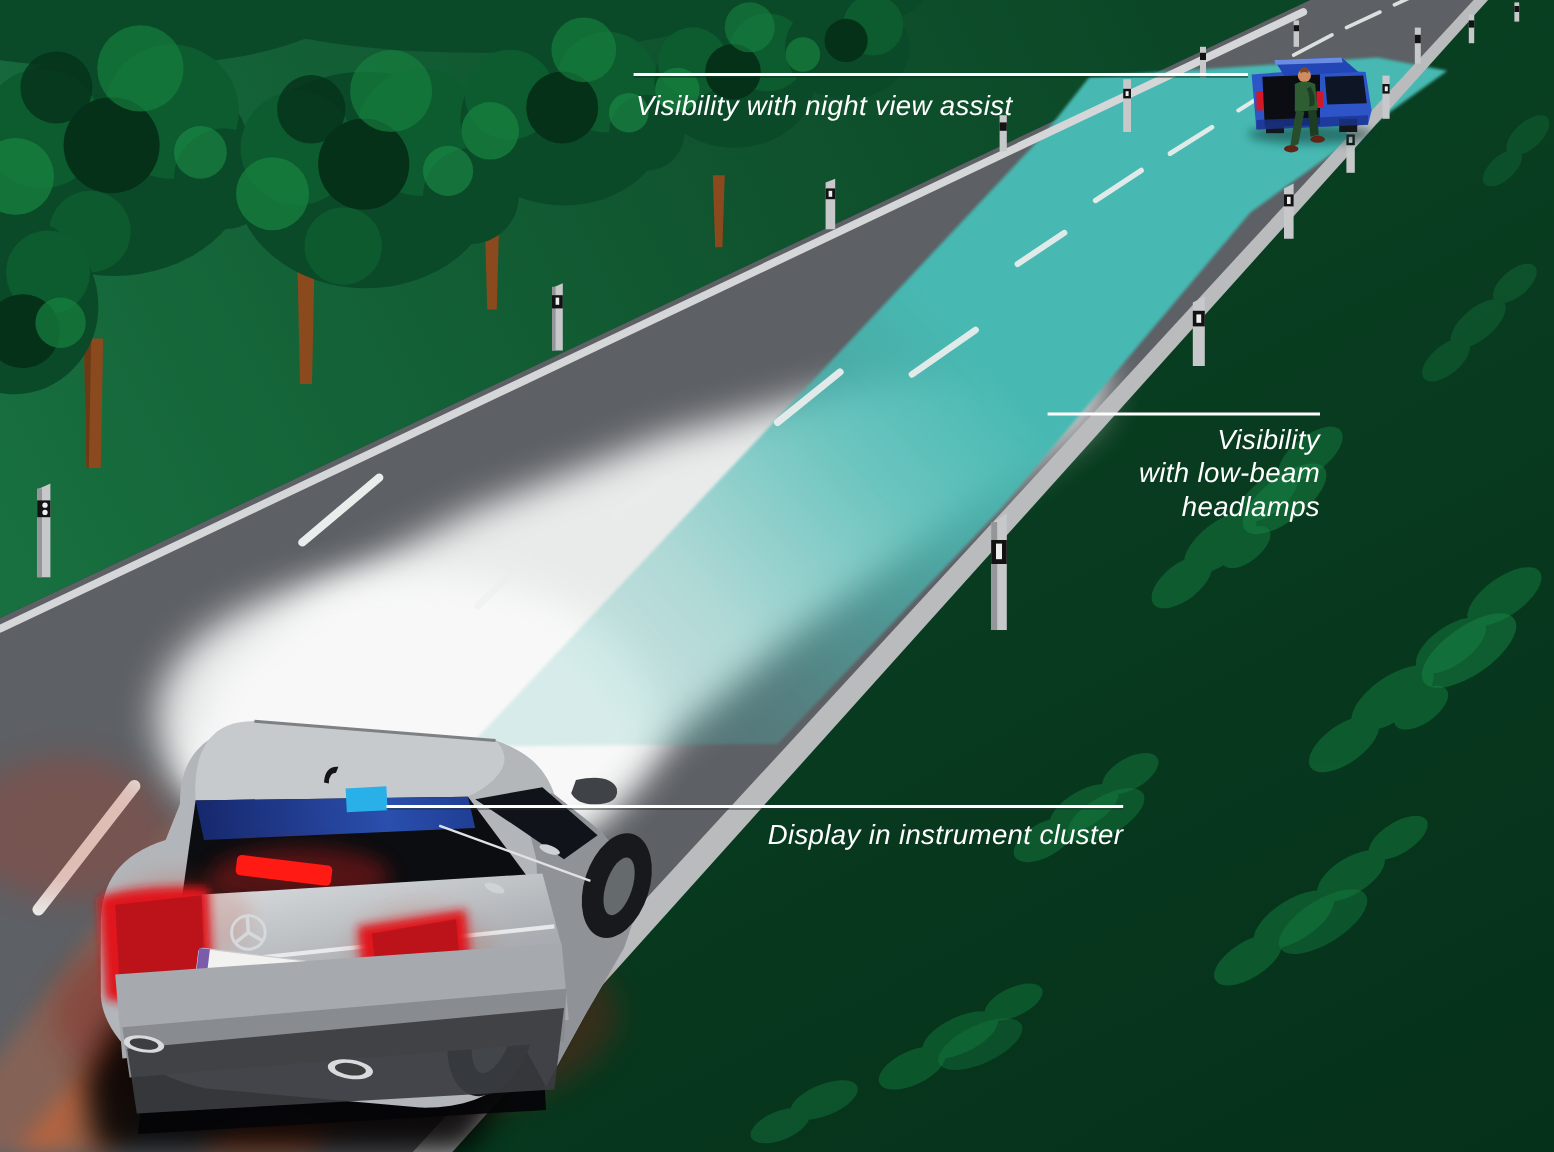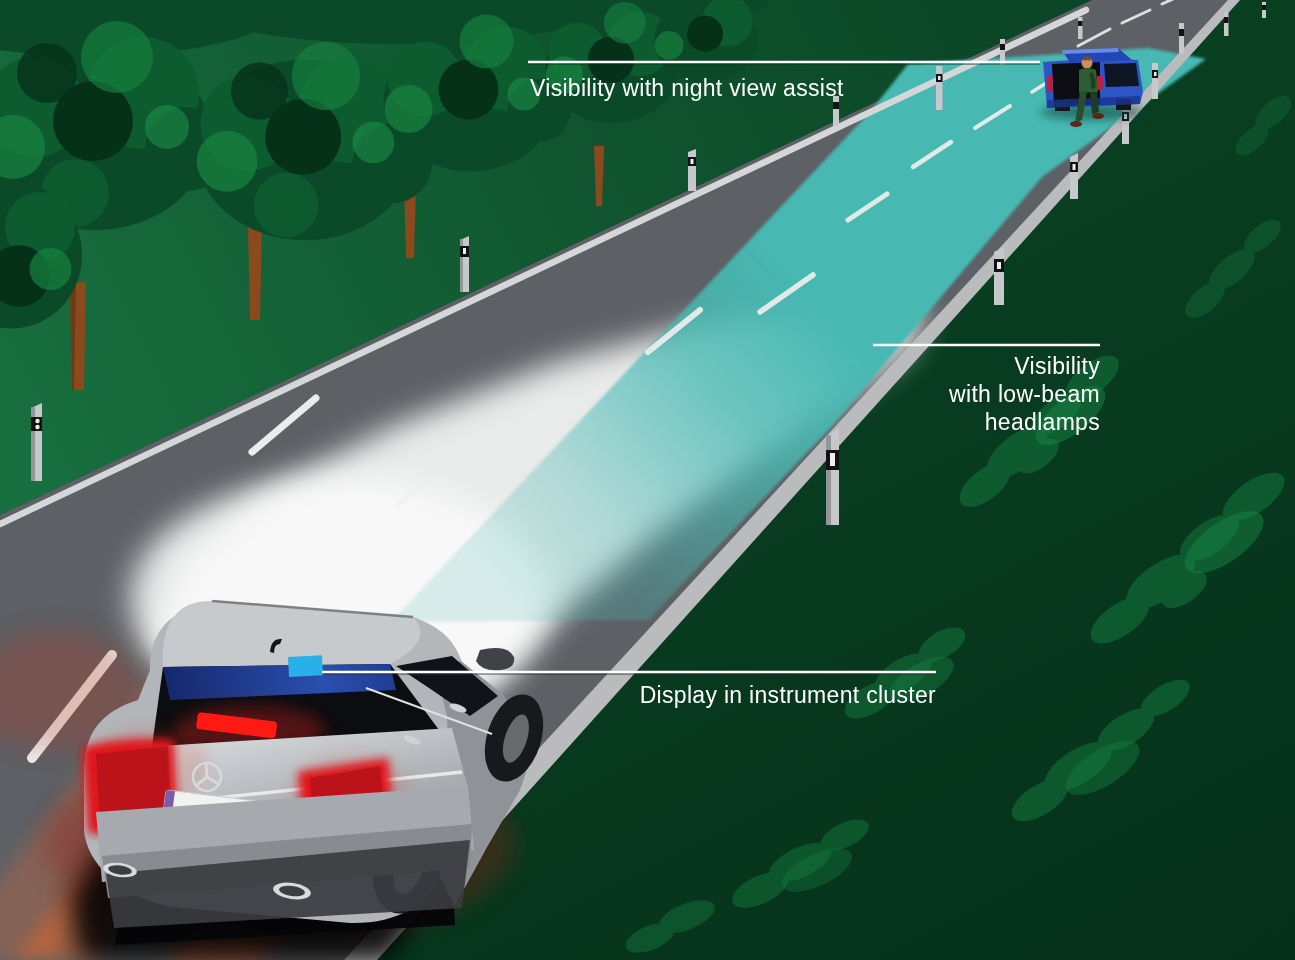--- a/index.html
+++ b/index.html
@@ -1,16 +1,16 @@
 <!DOCTYPE html>
 <html><head>
 <meta charset="utf-8">
 <style>
   html,body{margin:0;padding:0;background:#073a1f;}
-  .stage{position:relative;width:1295px;height:960px;overflow:hidden;}
+  .stage{position:relative;width:1295px;height:960px;overflow:hidden;font-style:italic;}
   svg{display:block;}
   .lbl{font-family:"Liberation Sans","DejaVu Sans",sans-serif;font-size:23px;fill:#ffffff;letter-spacing:.3px;}
 </style>
 </head>
 <body>
 
 <div class="stage">
 <svg width="1295" height="960" viewBox="0 0 1295 960" xmlns="http://www.w3.org/2000/svg">
 <defs>
   <linearGradient id="fieldGrad" gradientUnits="userSpaceOnUse" x1="0" y1="480" x2="1000" y2="0">

